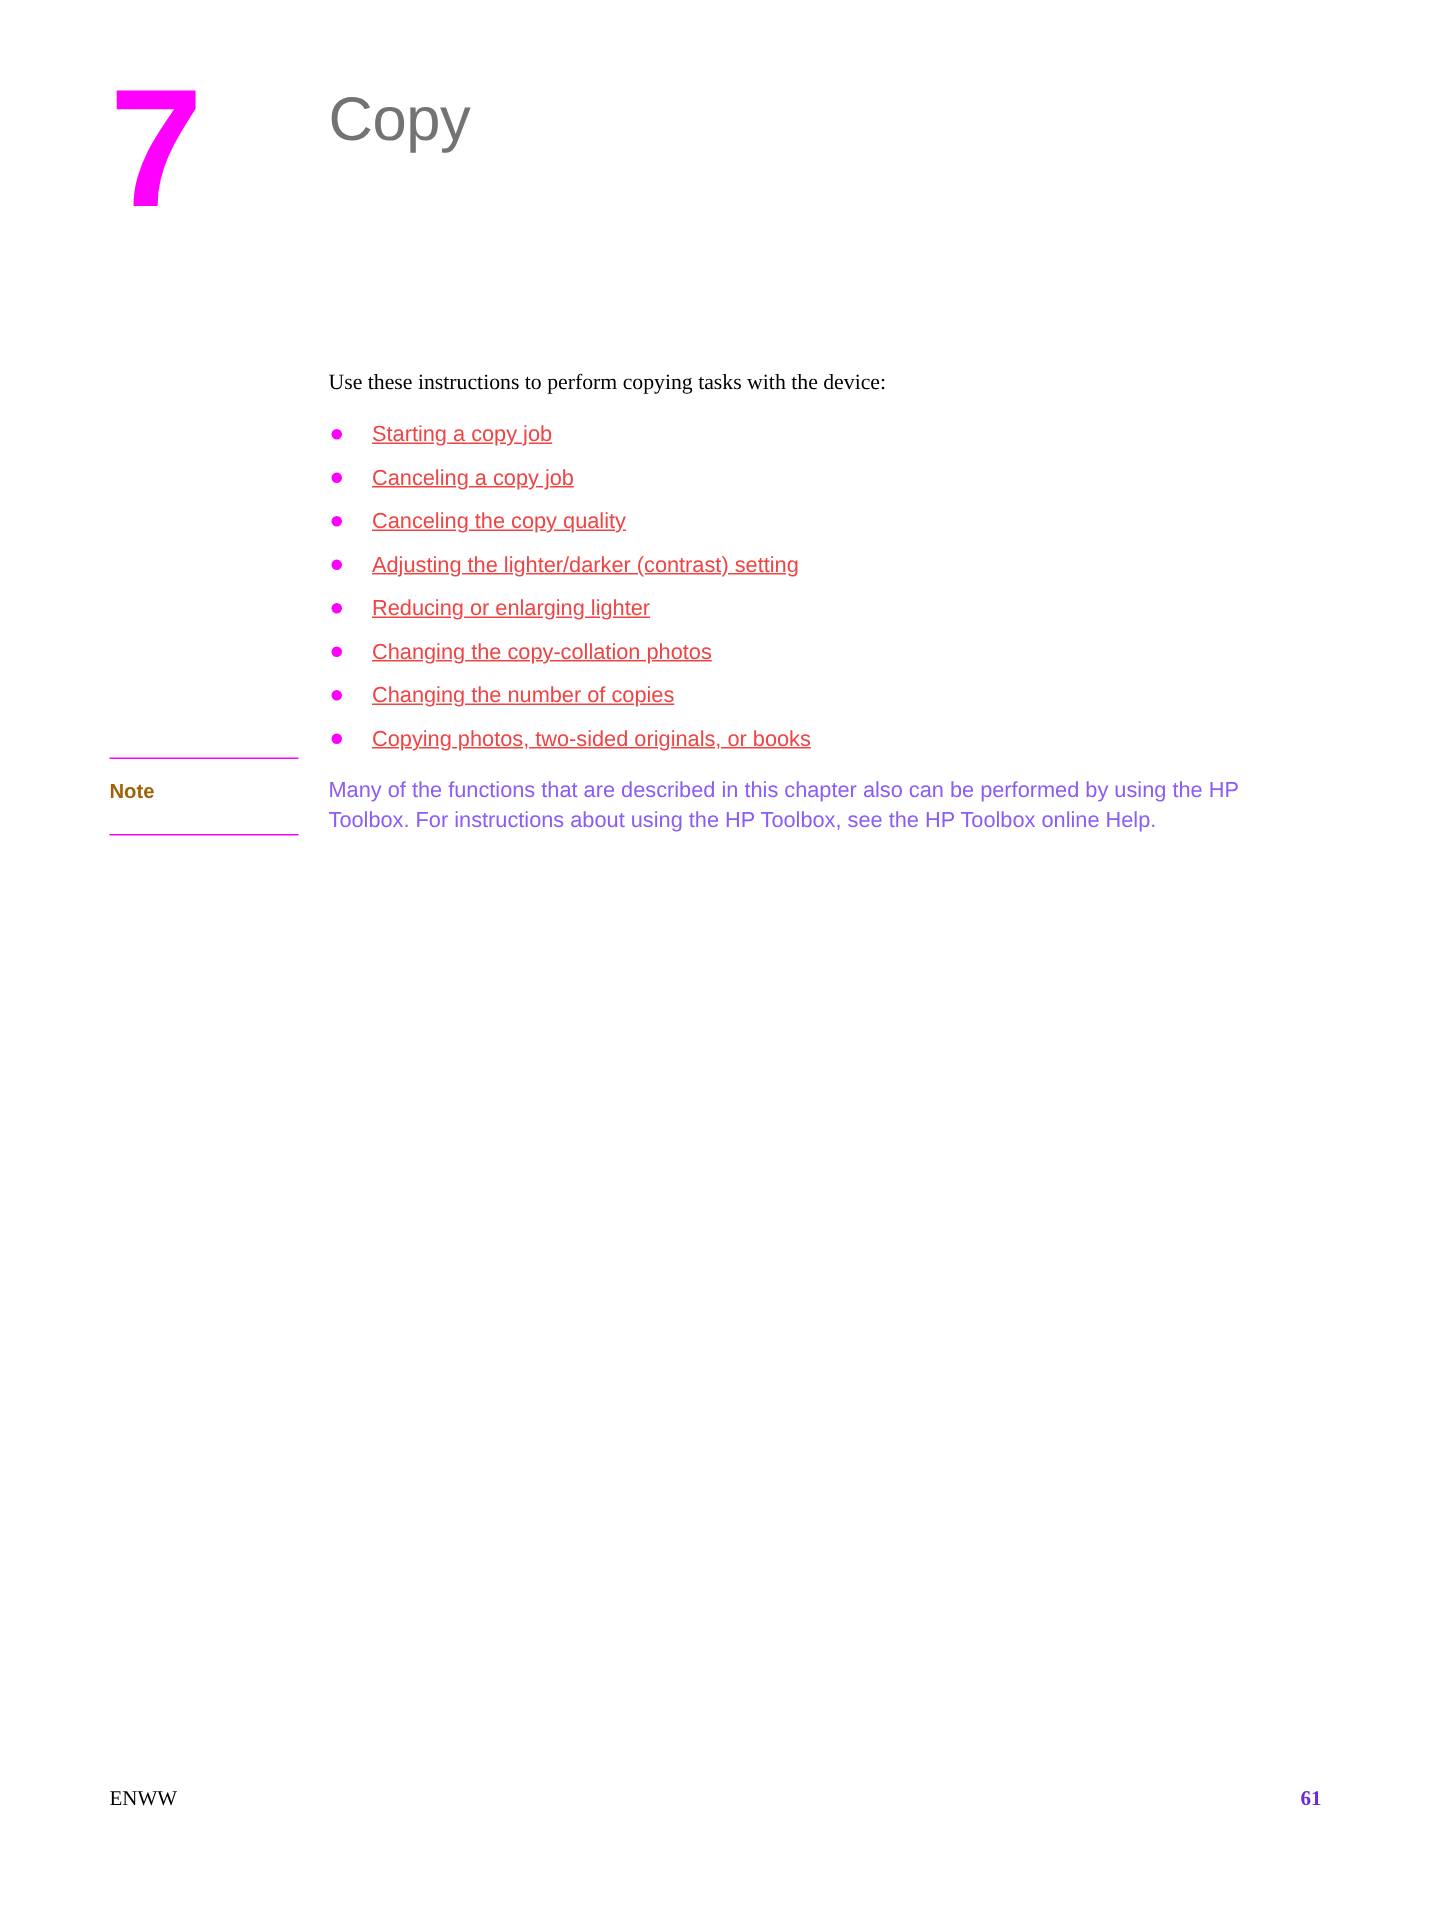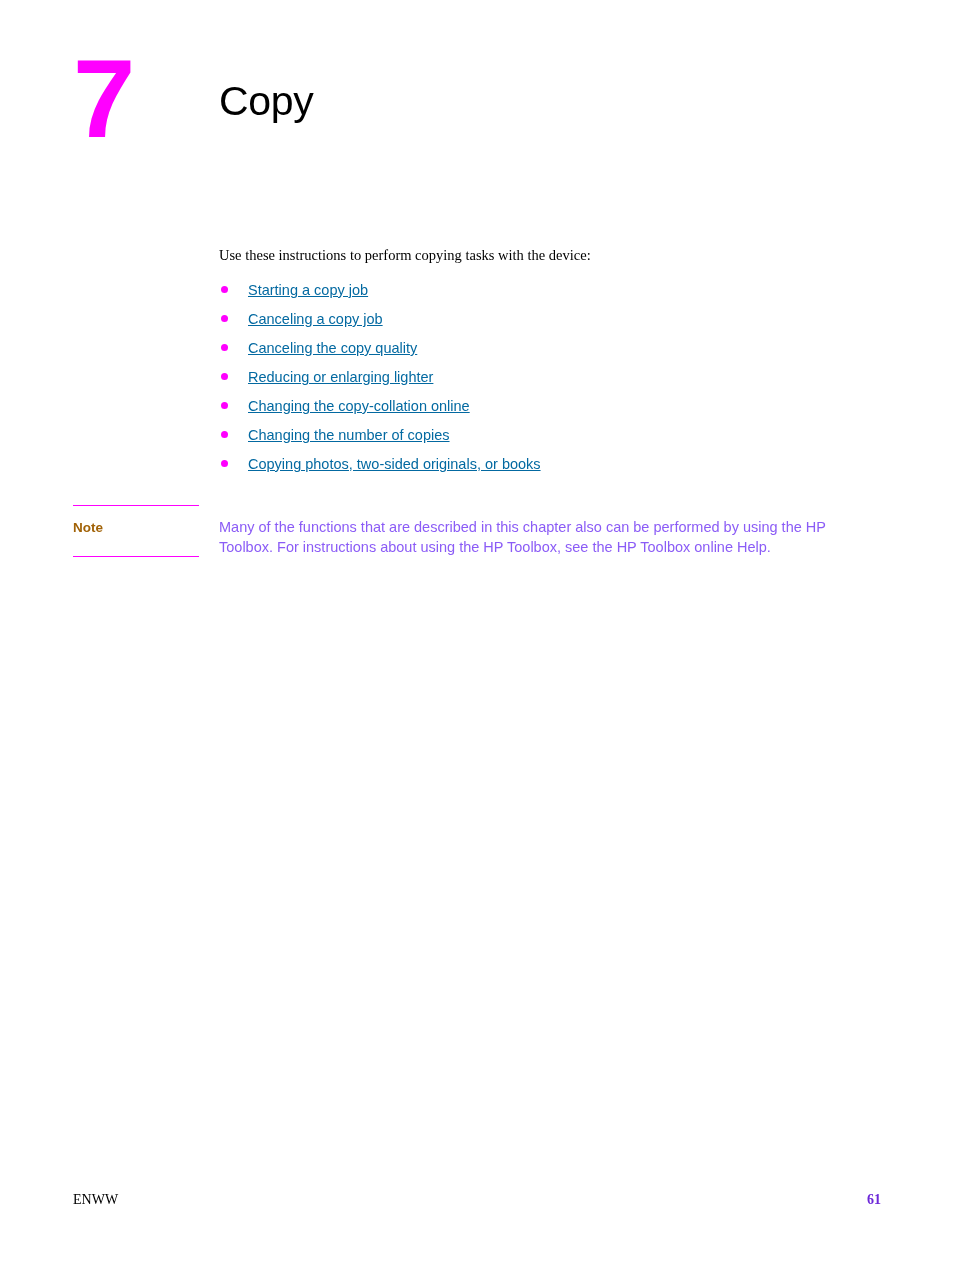--- a/index.html
+++ b/index.html
@@ -43,23 +43,22 @@
     letter-spacing: -2px;
     color: #ff00ff;
   }
   .chapter-title {
     position: absolute;
     left: 219px;
     top: 53px;
     font-size: 41px;
     font-weight: normal;
     line-height: 52px;
-    color: #000000;
+    color: #737373;
     letter-spacing: -0.3px;
-    margin-top: 22px;
   }
 
   
   .content {
     position: absolute;
     left: 219px;
     top: 246px;
     width: 648px;
   }
   .intro-text {
@@ -86,21 +85,21 @@
     position: absolute;
     left: 2px;
     top: 10px;
     width: 7px;
     height: 7px;
     border-radius: 50%;
     background: #ff00ff;
     display: block;
   }
   .doc-link {
-    color: #0369a1;
+    color: #ef4444;
     text-decoration: underline;
     font-size: 14.5px;
     cursor: pointer;
   }
 
   
   .note-block {
     position: absolute;
     left: 73px;
     top: 505px;
@@ -182,25 +181,29 @@
       <li class="link-list-item">
         <span class="bullet-dot"></span>
         <a class="doc-link">Canceling a copy job</a>
       </li>
       <li class="link-list-item">
         <span class="bullet-dot"></span>
         <a class="doc-link">Canceling the copy quality</a>
       </li>
       <li class="link-list-item">
         <span class="bullet-dot"></span>
+        <a class="doc-link">Adjusting the lighter/darker (contrast) setting</a>
+      </li>
+      <li class="link-list-item">
+        <span class="bullet-dot"></span>
         <a class="doc-link">Reducing or enlarging lighter</a>
       </li>
       <li class="link-list-item">
         <span class="bullet-dot"></span>
-        <a class="doc-link">Changing the copy-collation online</a>
+        <a class="doc-link">Changing the copy-collation photos</a>
       </li>
       <li class="link-list-item">
         <span class="bullet-dot"></span>
         <a class="doc-link">Changing the number of copies</a>
       </li>
       <li class="link-list-item">
         <span class="bullet-dot"></span>
         <a class="doc-link">Copying photos, two-sided originals, or books</a>
       </li>
     </ul>

